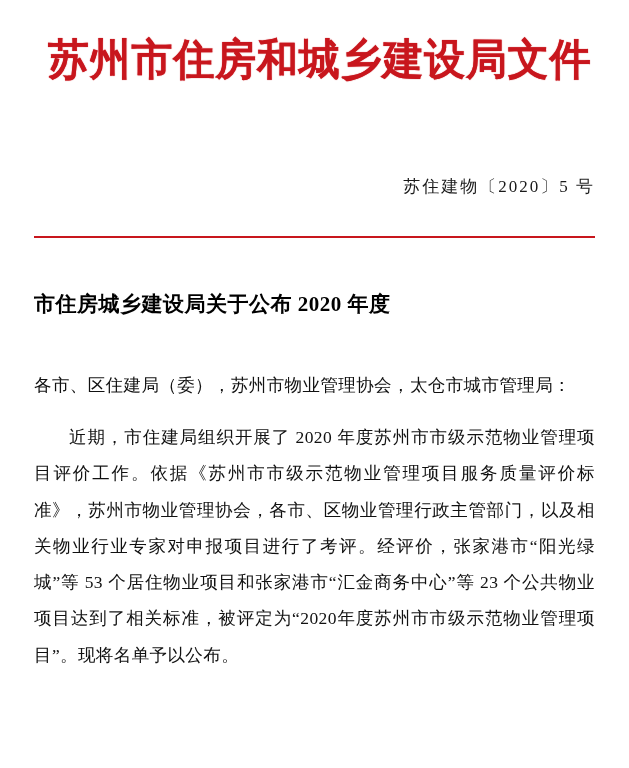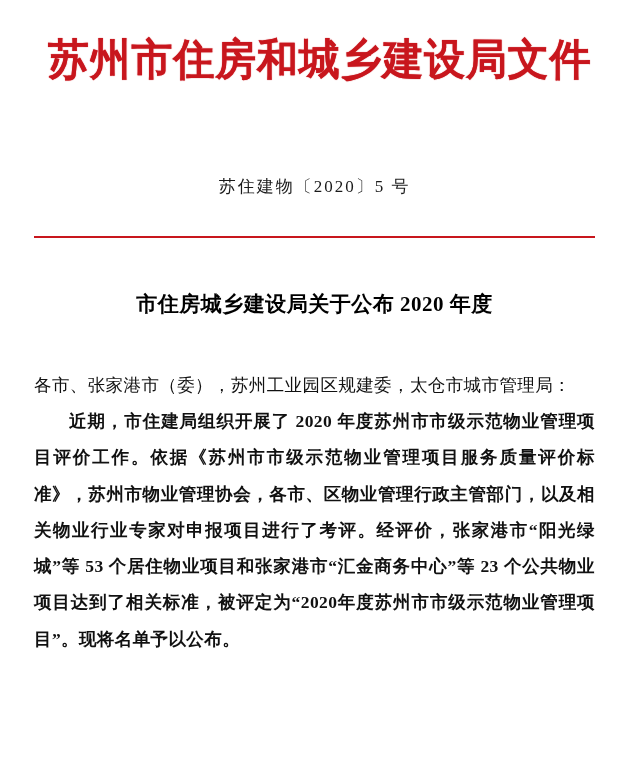--- a/index.html
+++ b/index.html
@@ -30,36 +30,35 @@
     font-size: 43px;
     letter-spacing: 1px;
     line-height: 1.1;
     margin-top: 36px;
     white-space: nowrap;
     transform: scaleX(0.95);
     transform-origin: center top;
     text-shadow: 0 0 1px #c8161d;
   }
   .doc-number {
-    text-align: center;
+    text-align: right;
     font-size: 17px;
     letter-spacing: 2px;
     margin-top: 92px;
     color: #1a1a1a;
     font-family: "Liberation Serif", "DejaVu Serif", serif;
   }
   .red-rule {
     margin-top: 38px;
     height: 2px;
     background: #c8161d;
     width: 100%;
   }
   .title-block {
     margin-top: 48px;
-    text-align: center;
     font-weight: bold;
     font-size: 21px;
     line-height: 1.75;
     letter-spacing: 0.5px;
     color: #000;
   }
   .title-line {
     display: block;
   }
   .body-block {
@@ -67,22 +66,21 @@
     font-size: 17.5px;
     line-height: 2.07;
     text-align: justify;
     letter-spacing: 0.4px;
     color: #111;
   }
   .body-para {
     margin: 0;
   }
   .body-para + .body-para {
-    margin-top: 0;
-    font-weight: bold;
+    margin-top: 16px;
   }
   .indent {
     text-indent: 2em;
   }
 </style>
 </head>
 <body>
 
 <div class="page">
 
@@ -90,17 +88,17 @@
 
   <div class="doc-number">苏住建物〔2020〕5 号</div>
 
   <div class="red-rule"></div>
 
   <div class="title-block">
     <span class="title-line">市住房城乡建设局关于公布 2020 年度</span>
   </div>
 
   <div class="body-block">
-    <p class="body-para">各市、张家港市（委），苏州工业园区规建委，太仓市城市管理局：</p>
+    <p class="body-para">各市、区住建局（委），苏州市物业管理协会，太仓市城市管理局：</p>
     <p class="body-para indent">近期，市住建局组织开展了 2020 年度苏州市市级示范物业管理项目评价工作。依据《苏州市市级示范物业管理项目服务质量评价标准》，苏州市物业管理协会，各市、区物业管理行政主管部门，以及相关物业行业专家对申报项目进行了考评。经评价，张家港市“阳光绿城”等 53 个居住物业项目和张家港市“汇金商务中心”等 23 个公共物业项目达到了相关标准，被评定为“2020年度苏州市市级示范物业管理项目”。现将名单予以公布。</p>
   </div>
 
 </div>
 
 </body></html>

